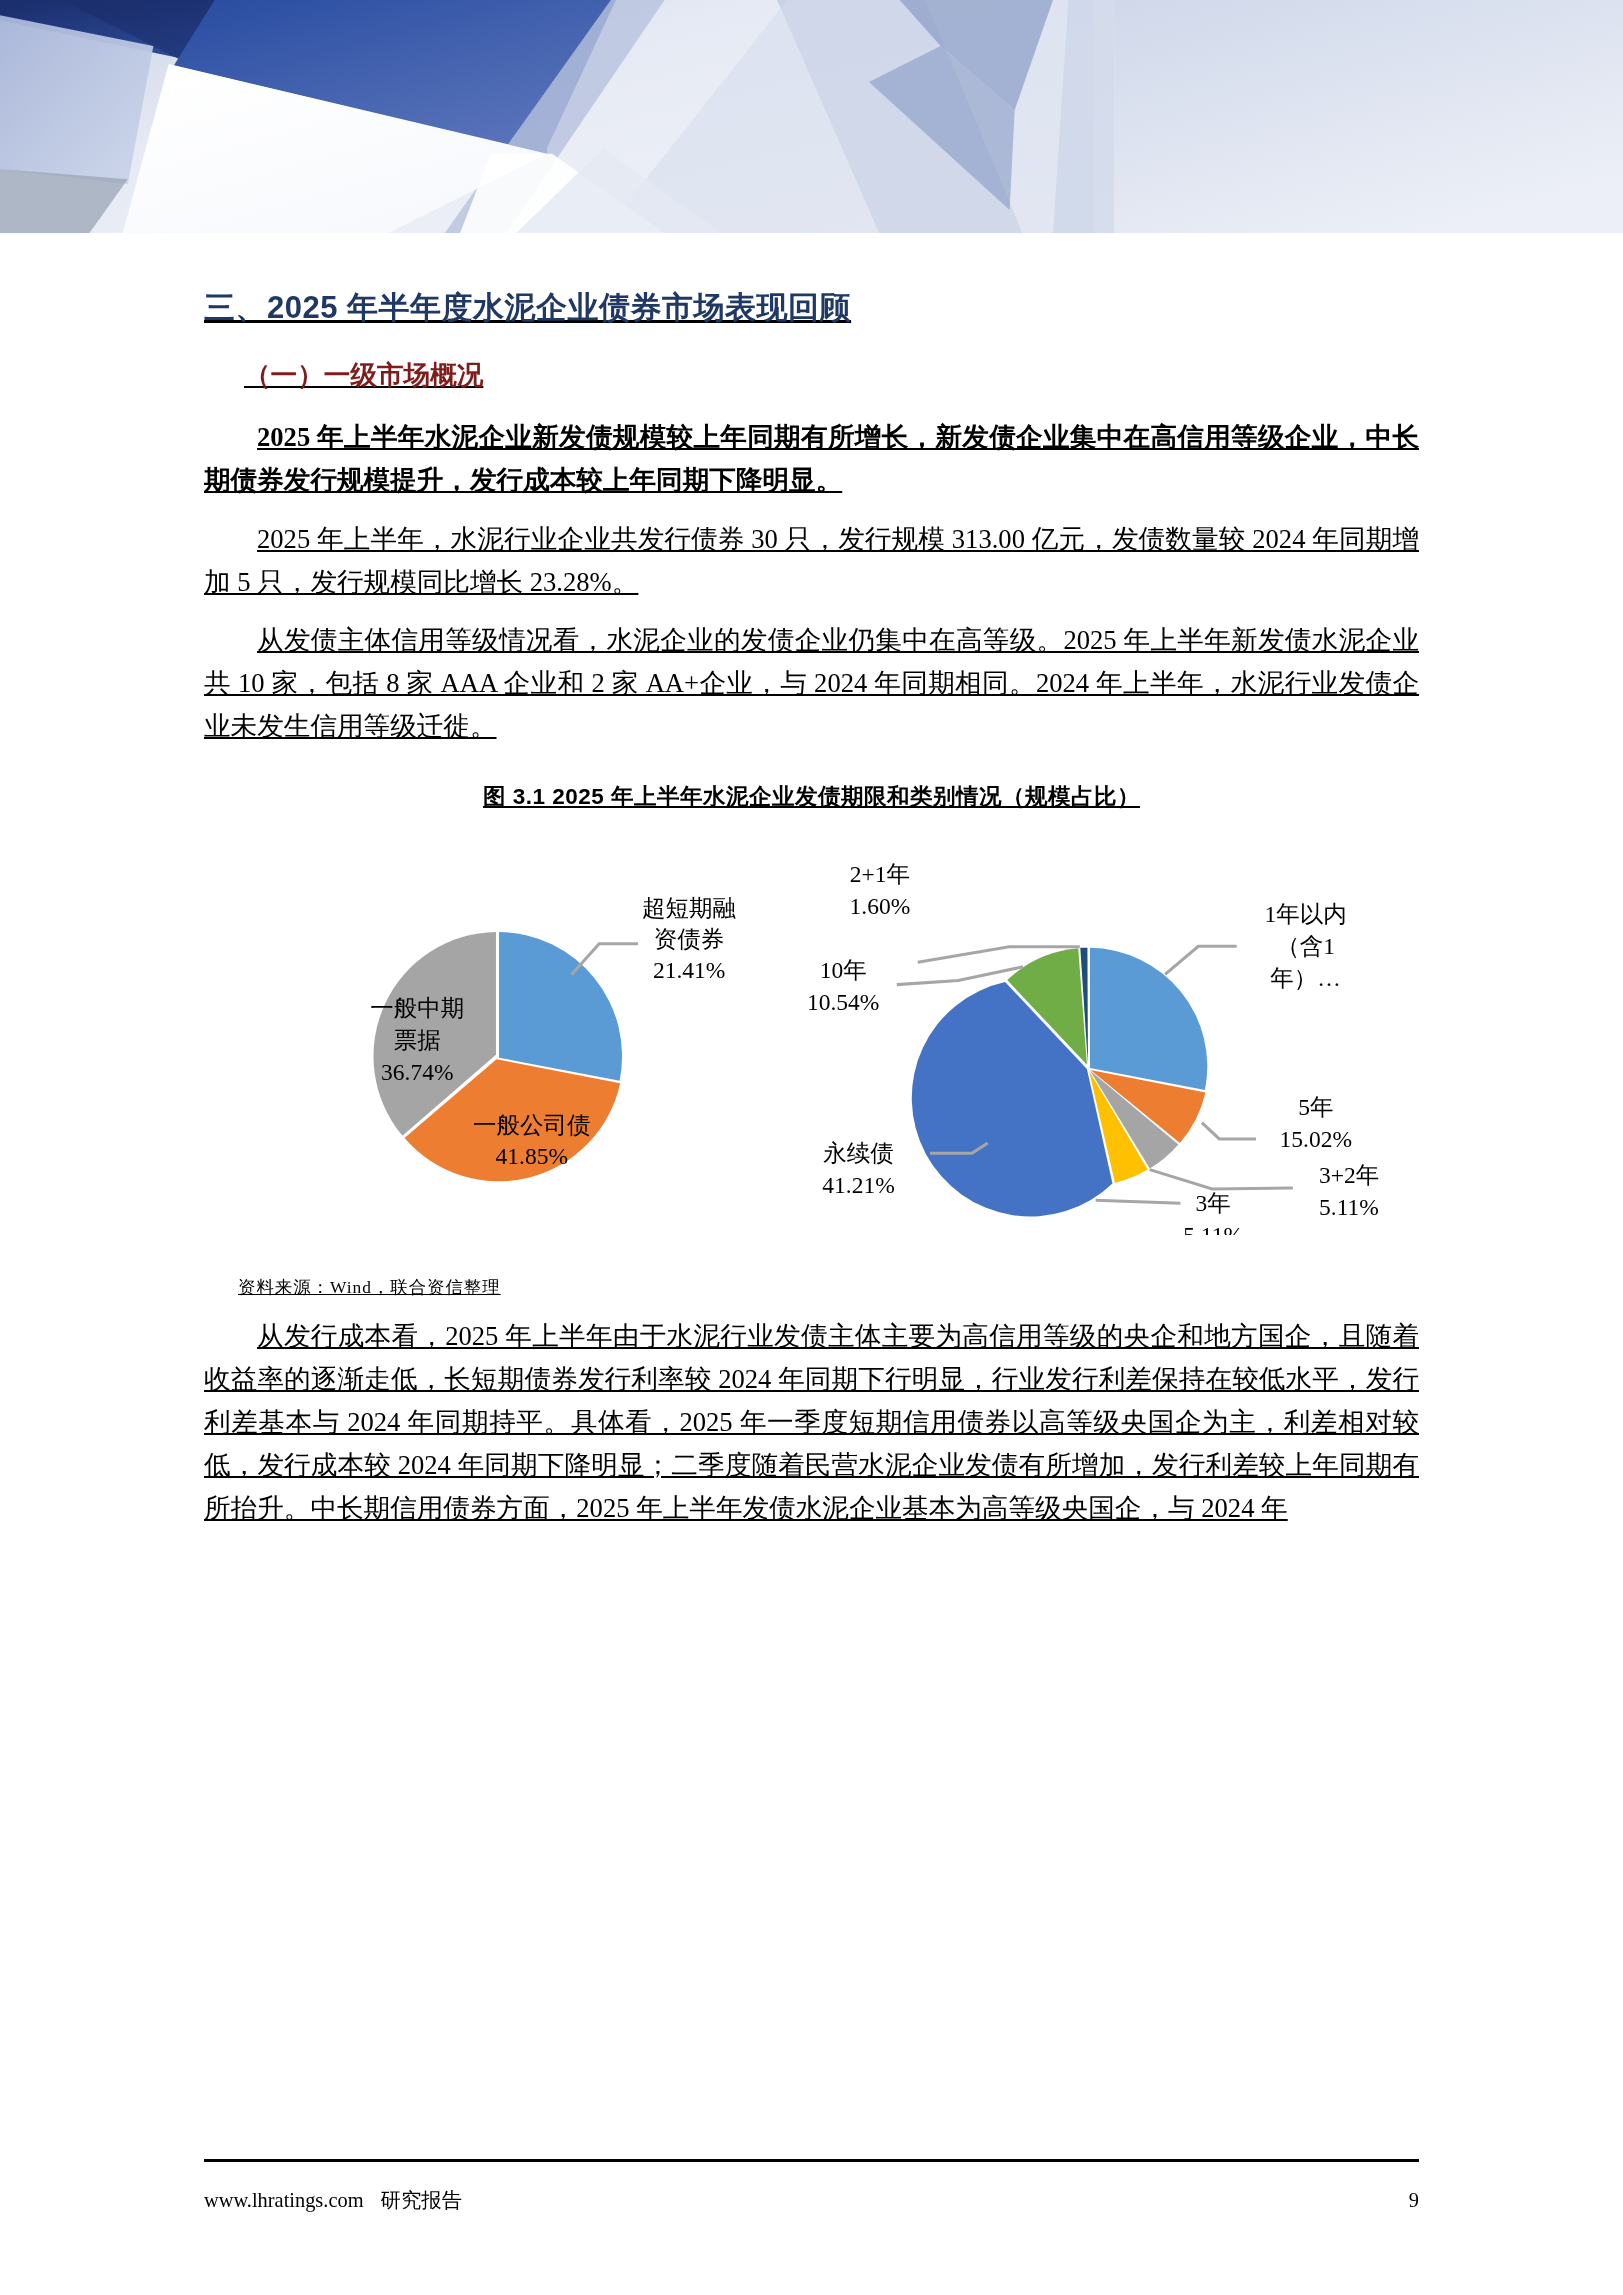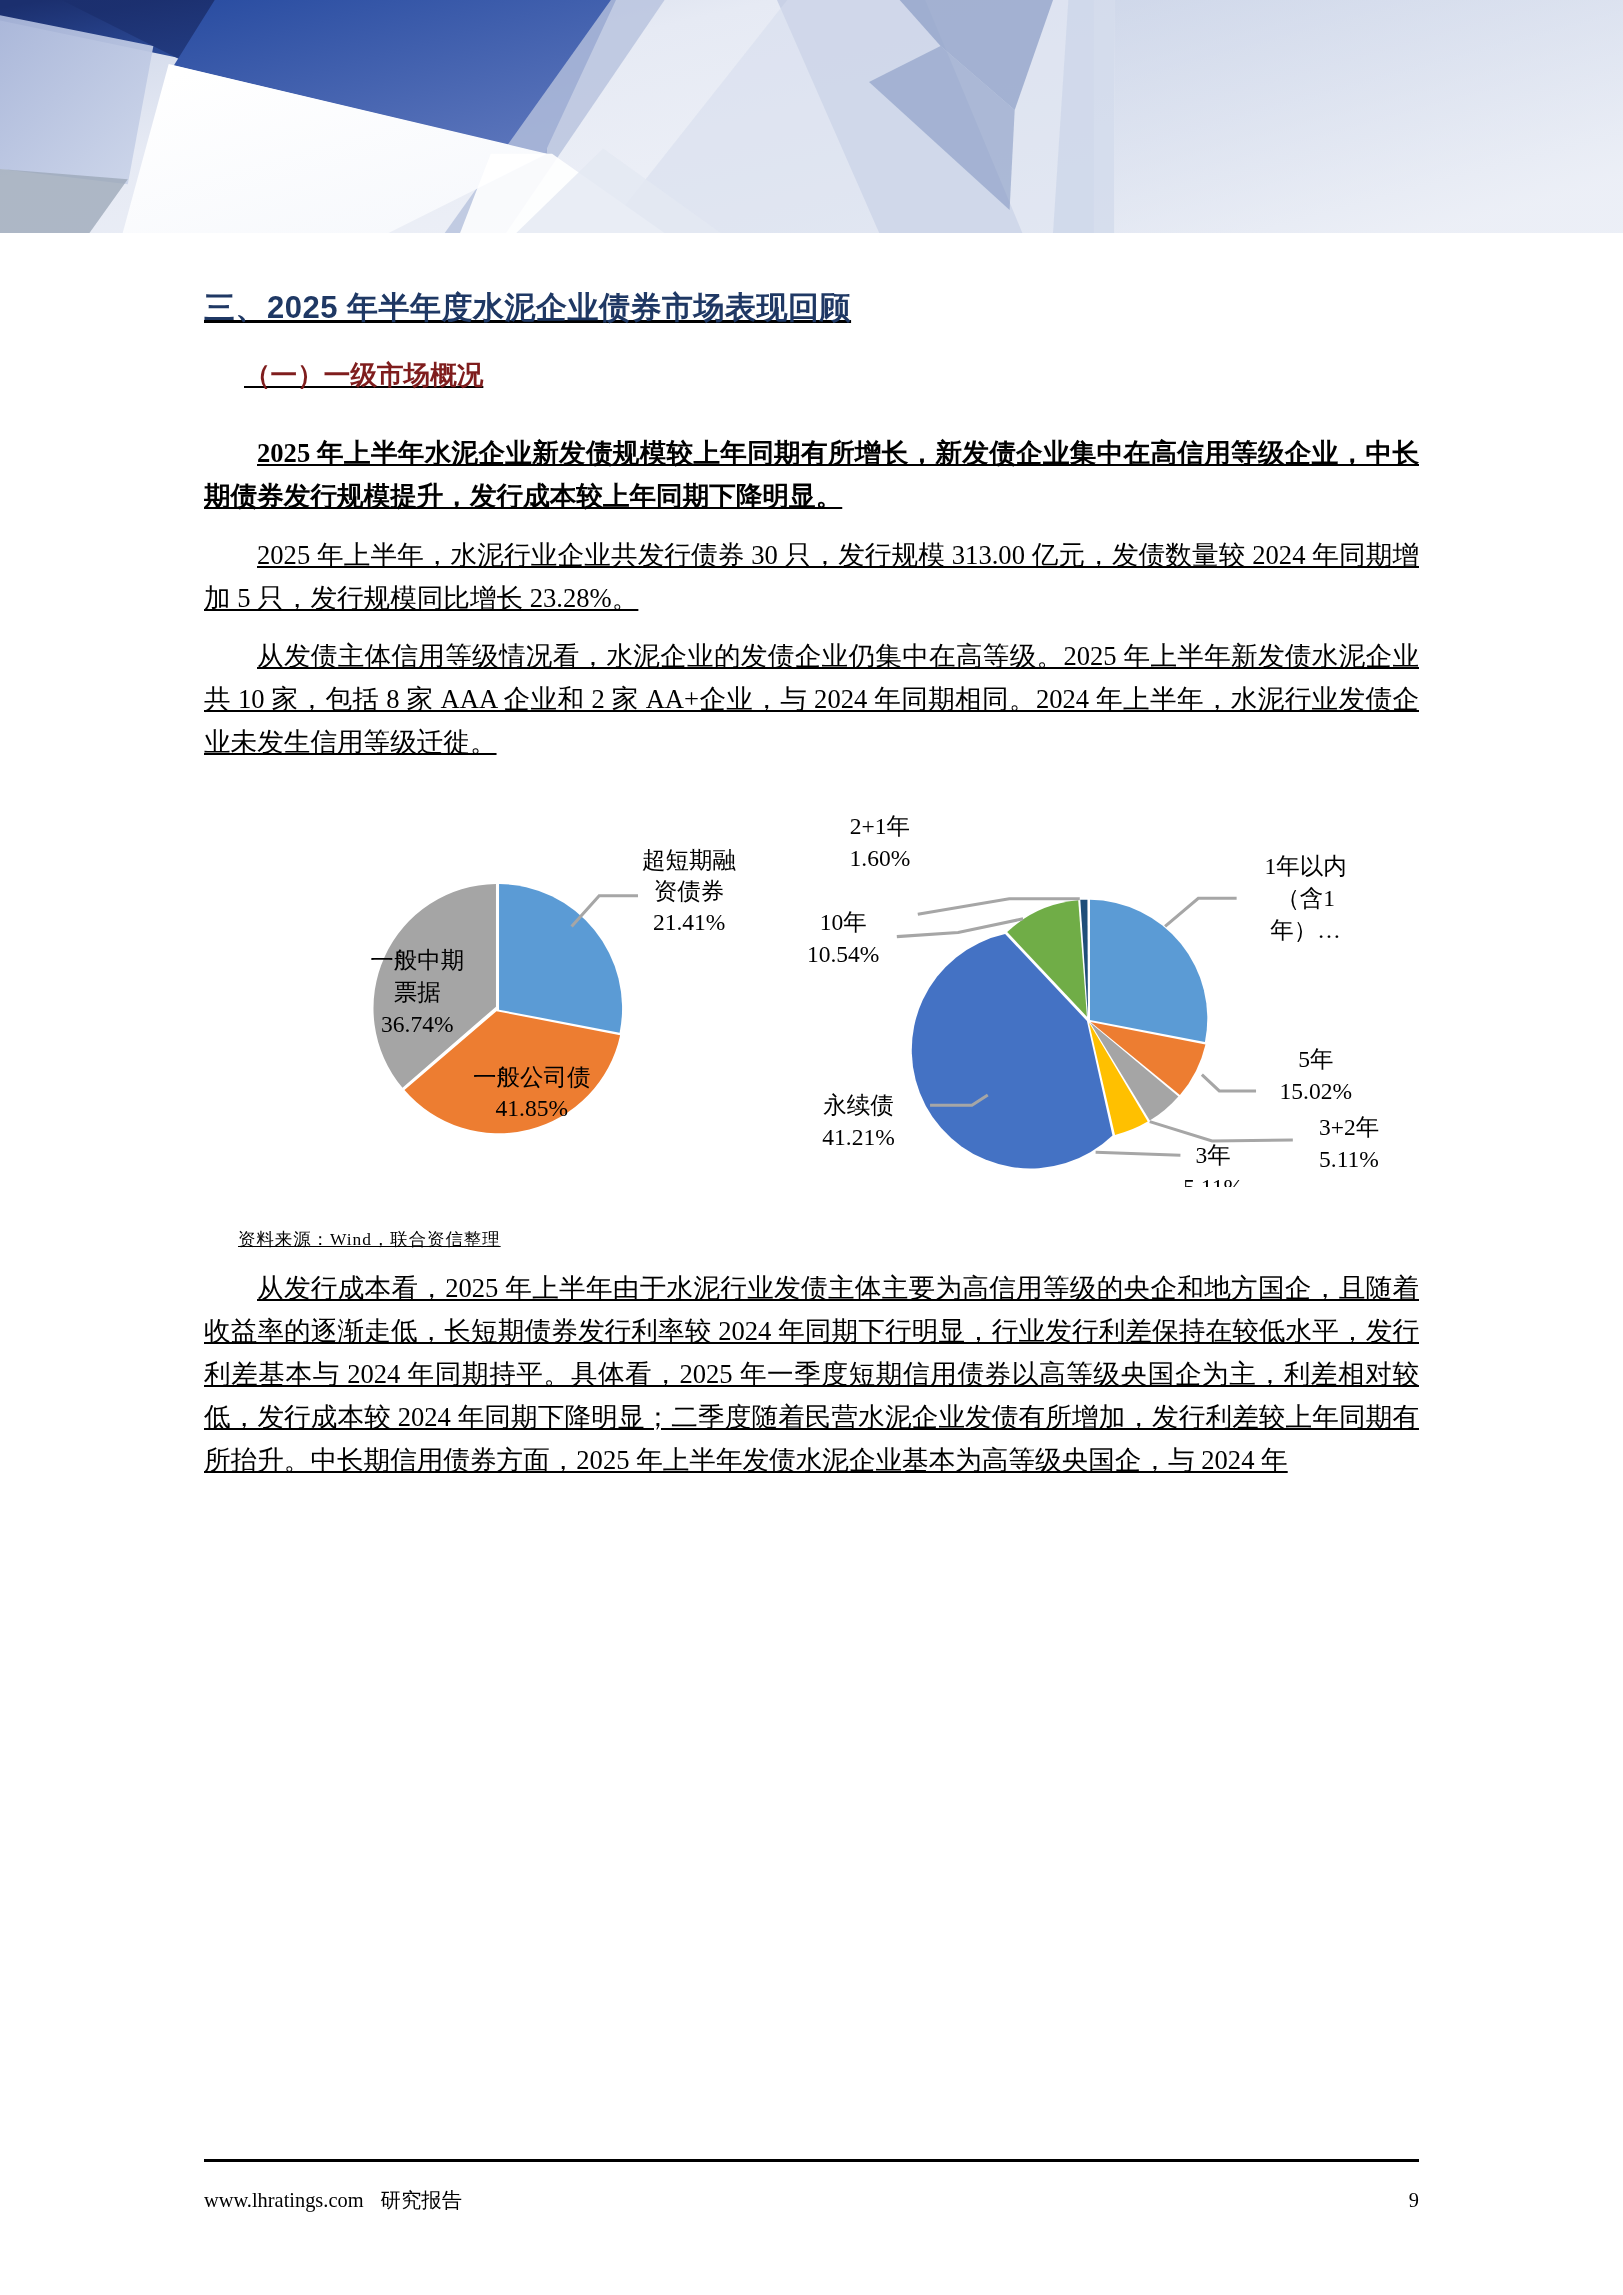--- a/index.html
+++ b/index.html
@@ -51,21 +51,21 @@
 
   p.body{
     margin:15.3px 0 0 0;
     font-size:26.6px;
     line-height:1.62;
     text-align:justify;
     text-indent:53px;
     text-justify:inter-character;
   }
   p.body.bold{font-weight:bold;}
-  p.body.first{margin-top:40px;}
+  p.body.first{margin-top:24px;}
 
   .fig-caption{
     margin:33px 0 0 0;
     text-align:center;
     font-family:"Liberation Sans","DejaVu Sans",sans-serif;
     font-weight:bold;
     font-size:22.5px;
     letter-spacing:0.5px;
   }
 
@@ -168,20 +168,21 @@
     <div class="inner">
 
       <h1 class="section-title">三、2025 年半年度水泥企业债券市场表现回顾</h1>
 
       <h2 class="sub-title">（一）一级市场概况</h2>
 
       <p class="body bold first">2025 年上半年水泥企业新发债规模较上年同期有所增长，新发债企业集中在高信用等级企业，中长期债券发行规模提升，发行成本较上年同期下降明显。</p>
       <p class="body">2025 年上半年，水泥行业企业共发行债券 30 只，发行规模 313.00 亿元，发债数量较 2024 年同期增加 5 只，发行规模同比增长 23.28%。</p>
       <p class="body">从发债主体信用等级情况看，水泥企业的发债企业仍集中在高等级。2025 年上半年新发债水泥企业共 10 家，包括 8 家 AAA 企业和 2 家 AA+企业，与 2024 年同期相同。2024 年上半年，水泥行业发债企业未发生信用等级迁徙。</p>
 
+      <div class="fig-caption">图 3.1    2025 年上半年水泥企业发债期限和类别情况（规模占比）</div>
 
       <div class="charts">
 
         <div class="chart" id="chart-left">
           <svg viewBox="0 0 1090 820" width="557" height="419">
 
             <g transform="translate(545,470)">
 
               <path d="M 3 -243 A 243 243 0 0 1 239 48 L 3 3 Z" fill="#5B9BD5"></path>
 

